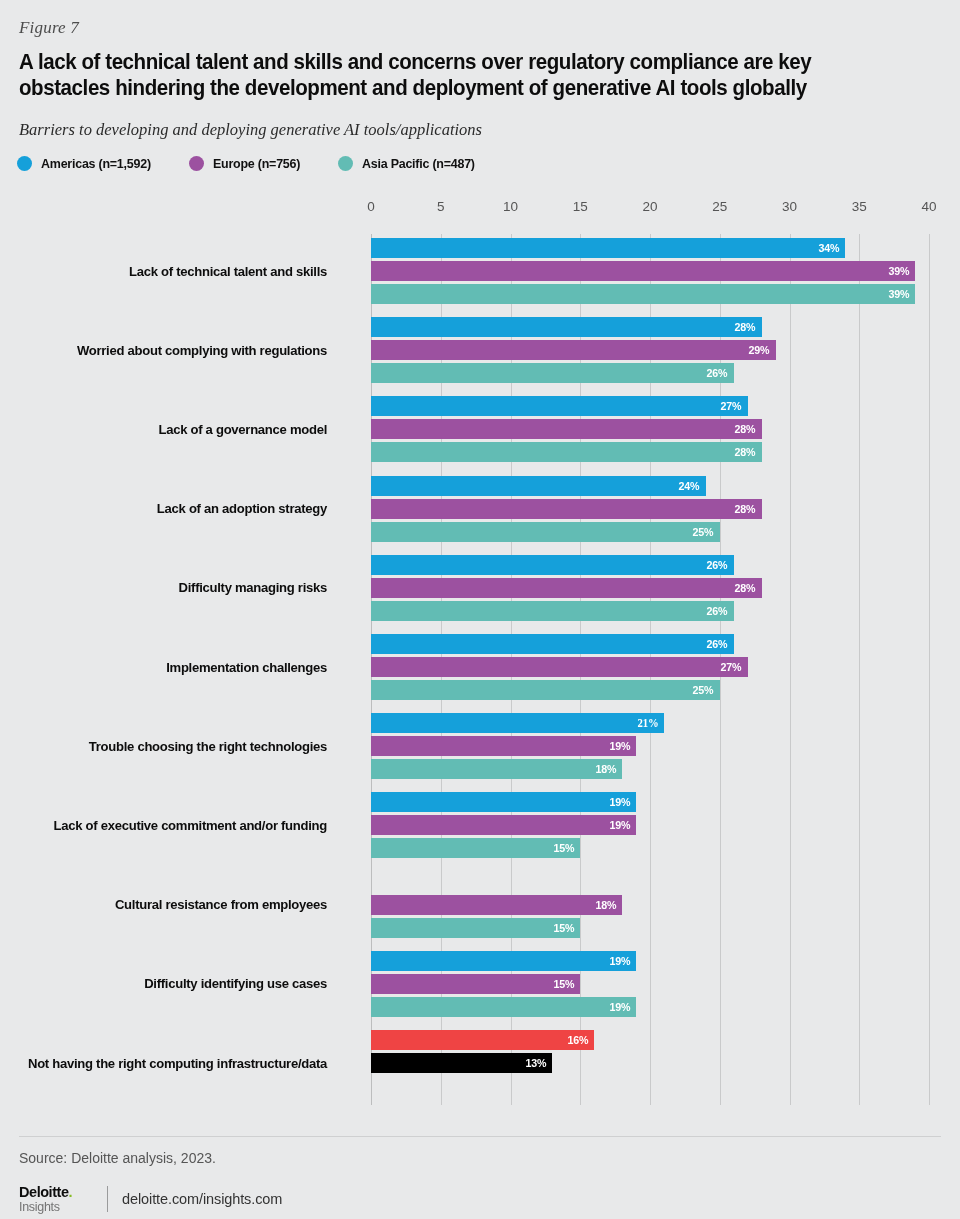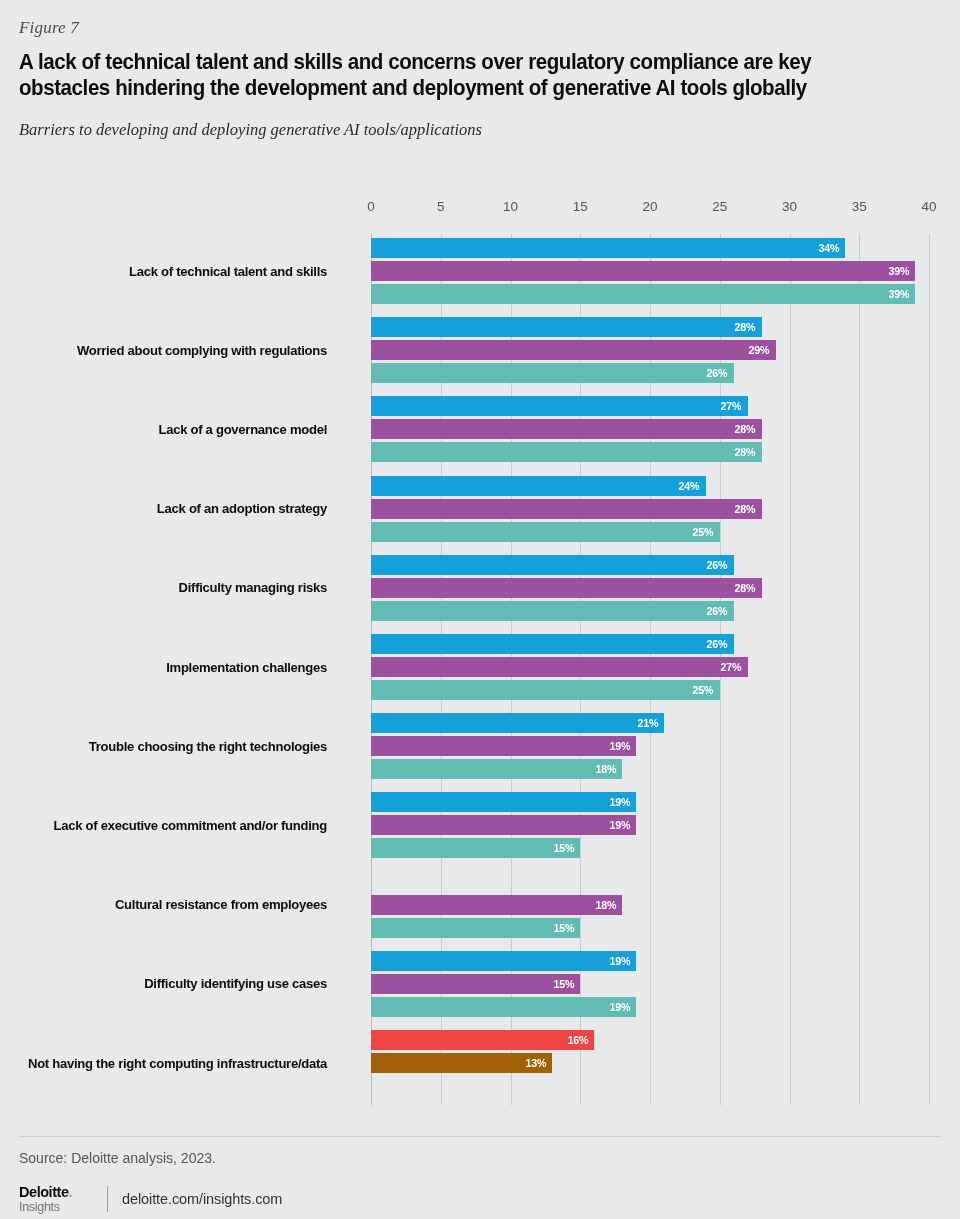--- a/index.html
+++ b/index.html
@@ -232,20 +232,34 @@
 <body>
 
 <div class="page">
 
   <div class="figure-label">Figure 7</div>
 
   <div class="title">A lack of technical talent and skills and concerns over regulatory compliance are key obstacles hindering the development and deployment of generative AI tools globally</div>
 
   <div class="subtitle">Barriers to developing and deploying generative AI tools/applications</div>
 
+  <div class="legend" id="legend">
+      <div class="legend-item">
+        <span class="legend-dot" style="background: rgb(21, 160, 218);"></span>
+        <span class="legend-label">Americas (n=1,592)</span>
+      </div>
+      <div class="legend-item">
+        <span class="legend-dot" style="background: rgb(156, 81, 160);"></span>
+        <span class="legend-label">Europe (n=756)</span>
+      </div>
+      <div class="legend-item">
+        <span class="legend-dot" style="background: rgb(98, 188, 180);"></span>
+        <span class="legend-label">Asia Pacific (n=487)</span>
+      </div>
+    </div>
 
   <div class="chart">
     <div class="axis-labels" id="axis-labels">
         <div class="axis-tick-label" style="left: 371px;">0</div>
         <div class="axis-tick-label" style="left: 440.75px;">5</div>
         <div class="axis-tick-label" style="left: 510.5px;">10</div>
         <div class="axis-tick-label" style="left: 580.25px;">15</div>
         <div class="axis-tick-label" style="left: 650px;">20</div>
         <div class="axis-tick-label" style="left: 719.75px;">25</div>
         <div class="axis-tick-label" style="left: 789.5px;">30</div>
@@ -364,21 +378,21 @@
             </div>
           </div>
           <div class="bar-row" style="top: 46px; width: 558px;">
             <div class="bar" style="width: 348.75px; background: rgb(98, 188, 180);">
               <span class="bar-value">25%</span>
             </div>
           </div>
           <div class="cat-label" style="top: 25.5px;">Implementation challenges</div>
         </div>
         <div class="group" style="top: 479.2px; height: 69px;">
-          <div class="bar-row" style="top: 0px; width: 558px;">
+          <div class="bar-row" style="top: 0px; width: 558px; font-family: Liberation Serif, serif;">
             <div class="bar" style="width: 292.95px; background: rgb(21, 160, 218);">
               <span class="bar-value">21%</span>
             </div>
           </div>
           <div class="bar-row" style="top: 23px; width: 558px;">
             <div class="bar" style="width: 265.05px; background: rgb(156, 81, 160);">
               <span class="bar-value">19%</span>
             </div>
           </div>
           <div class="bar-row" style="top: 46px; width: 558px;">
@@ -437,21 +451,21 @@
           </div>
           <div class="cat-label" style="top: 25.5px;">Difficulty identifying use cases</div>
         </div>
         <div class="group" style="top: 796px; height: 69px;">
           <div class="bar-row" style="top: 0px; width: 558px;">
             <div class="bar" style="width: 223.2px; background: #ef4444;">
               <span class="bar-value">16%</span>
             </div>
           </div>
           <div class="bar-row" style="top: 23px; width: 558px;">
-            <div class="bar" style="width: 181.35px; background: #a16207;">
+            <div class="bar" style="width: 181.35px; background: #000000;">
               <span class="bar-value">13%</span>
             </div>
           </div>
           <div class="cat-label" style="top: 25.5px;">Not having the right computing infrastructure/data</div>
         </div>
       </div>
   </div>
 
   <div class="divider"></div>
 

